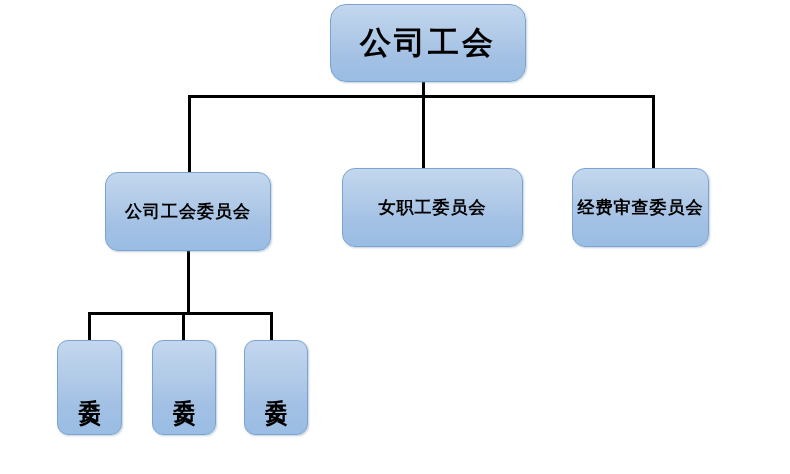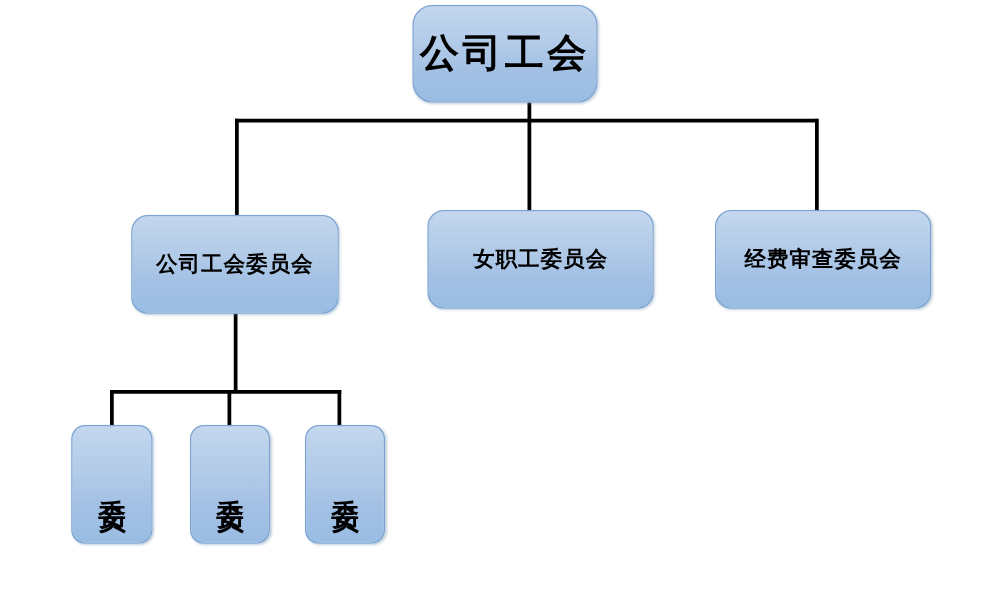--- a/index.html
+++ b/index.html
@@ -74,30 +74,30 @@
       <div class="line" style="background: rgb(0, 0, 0); left: 188px; top: 95px; width: 3px; height: 78px;"></div>
       <div class="line" style="background: rgb(0, 0, 0); left: 422px; top: 95px; width: 3px; height: 74px;"></div>
       <div class="line" style="background: rgb(0, 0, 0); left: 652px; top: 95px; width: 3px; height: 74px;"></div>
       <div class="line" style="background: rgb(0, 0, 0); left: 187px; top: 251px; width: 3px; height: 63px;"></div>
       <div class="line" style="background: rgb(0, 0, 0); left: 88px; top: 312px; width: 185px; height: 3px;"></div>
       <div class="line" style="background: rgb(0, 0, 0); left: 88px; top: 312px; width: 3px; height: 29px;"></div>
       <div class="line" style="background: rgb(0, 0, 0); left: 182px; top: 312px; width: 3px; height: 29px;"></div>
       <div class="line" style="background: rgb(0, 0, 0); left: 270px; top: 312px; width: 3px; height: 29px;"></div>
     </div>
   <div id="node-layer">
-      <div class="node level-0" style="left: 330px; top: 4px; width: 148px; height: 78px; border-color: rgb(123, 162, 208); color: rgb(0, 0, 0);">
+      <div class="node level-0" style="left: 330px; top: 4px; width: 196px; height: 78px; border-color: rgb(123, 162, 208); color: rgb(0, 0, 0);">
         <span class="htext">公司工会</span>
       </div>
       <div class="node level-1" style="left: 105px; top: 172px; width: 166px; height: 79px; border-color: rgb(123, 162, 208); color: rgb(0, 0, 0); align-items: center;">
         <span class="htext">公司工会委员会</span>
       </div>
       <div class="node level-1" style="left: 342px; top: 168px; width: 181px; height: 79px; border-color: rgb(123, 162, 208); color: rgb(0, 0, 0);">
         <span class="htext">女职工委员会</span>
       </div>
-      <div class="node level-1" style="left: 572px; top: 168px; width: 173px; height: 79px; border-color: rgb(123, 162, 208); color: rgb(0, 0, 0);">
+      <div class="node level-1" style="left: 572px; top: 168px; width: 137px; height: 79px; border-color: rgb(123, 162, 208); color: rgb(0, 0, 0);">
         <span class="htext">经费审查委员会</span>
       </div>
       <div class="node level-2" style="left: 57px; top: 340px; width: 65px; height: 95px; border-color: rgb(123, 162, 208); color: rgb(0, 0, 0);">
         <span class="vtext">委员</span>
       </div>
       <div class="node level-2" style="left: 152px; top: 340px; width: 64px; height: 95px; border-color: rgb(123, 162, 208); color: rgb(0, 0, 0);">
         <span class="vtext">委员</span>
       </div>
       <div class="node level-2" style="left: 244px; top: 340px; width: 64px; height: 95px; border-color: rgb(123, 162, 208); color: rgb(0, 0, 0);">
         <span class="vtext">委员</span>

